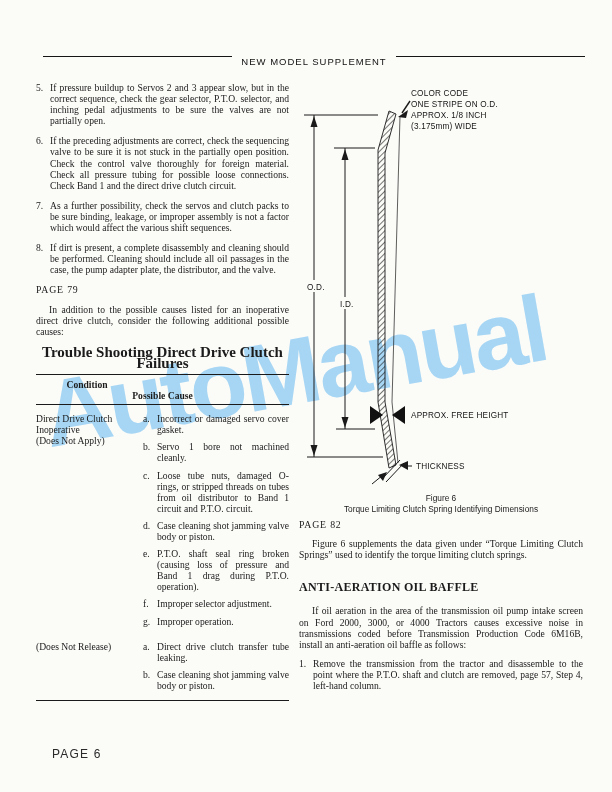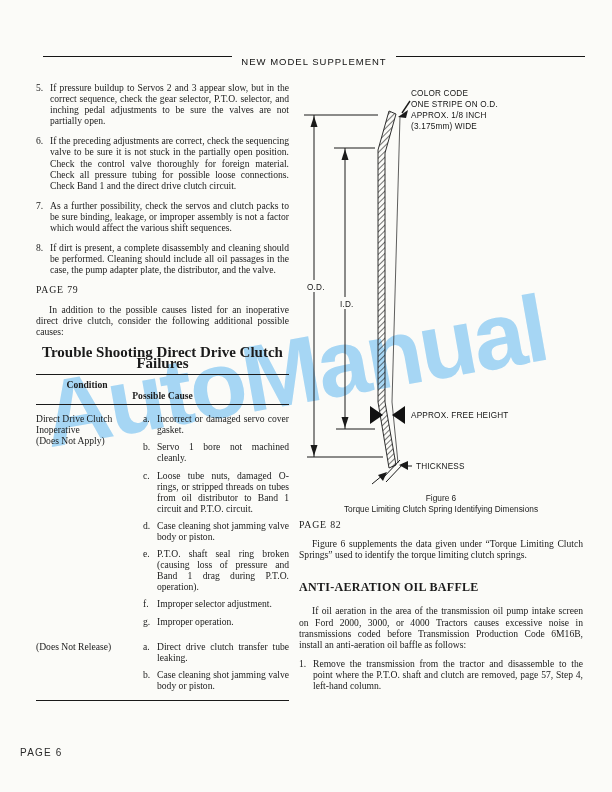--- a/index.html
+++ b/index.html
@@ -32,22 +32,22 @@
   .causes{flex:1;}
   .cause{display:flex;margin-bottom:6px;}
   .cause .l{width:14px;flex:none;}
   .cause .x{flex:1;text-align:justify;}
   .tbl-bottom{margin-top:3px;}
   
   .fig-caption{text-align:center;font-family:"Liberation Sans",sans-serif;font-weight:normal;
         font-size:8.3px;line-height:11px;margin-top:5px;}
   .sec-heading{font-weight:bold;font-size:12px;margin-top:22px;margin-bottom:12px;letter-spacing:0.3px;}
   .mt8{margin-top:8px;} .mt16{margin-top:4px;}
-  .footer{position:absolute;left:20px;top:747px;font-family:"Liberation Sans",sans-serif;
-        font-size:10px;letter-spacing:1.2px;color:#2a2a2a;}
+  .footer{position:absolute;left:52px;top:747px;font-family:"Liberation Sans",sans-serif;
+        font-size:12px;letter-spacing:1.2px;color:#2a2a2a;}
   svg .svgt{font-family:"Liberation Sans",sans-serif;font-size:8.2px;fill:#151515;letter-spacing:0.2px;}
   svg line,svg polyline{stroke:#1a1a1a;}
 </style>
 </head>
 <body>
 
 <div class="page">
   <div class="watermark">AutoManual</div>
   <div class="content">
 

